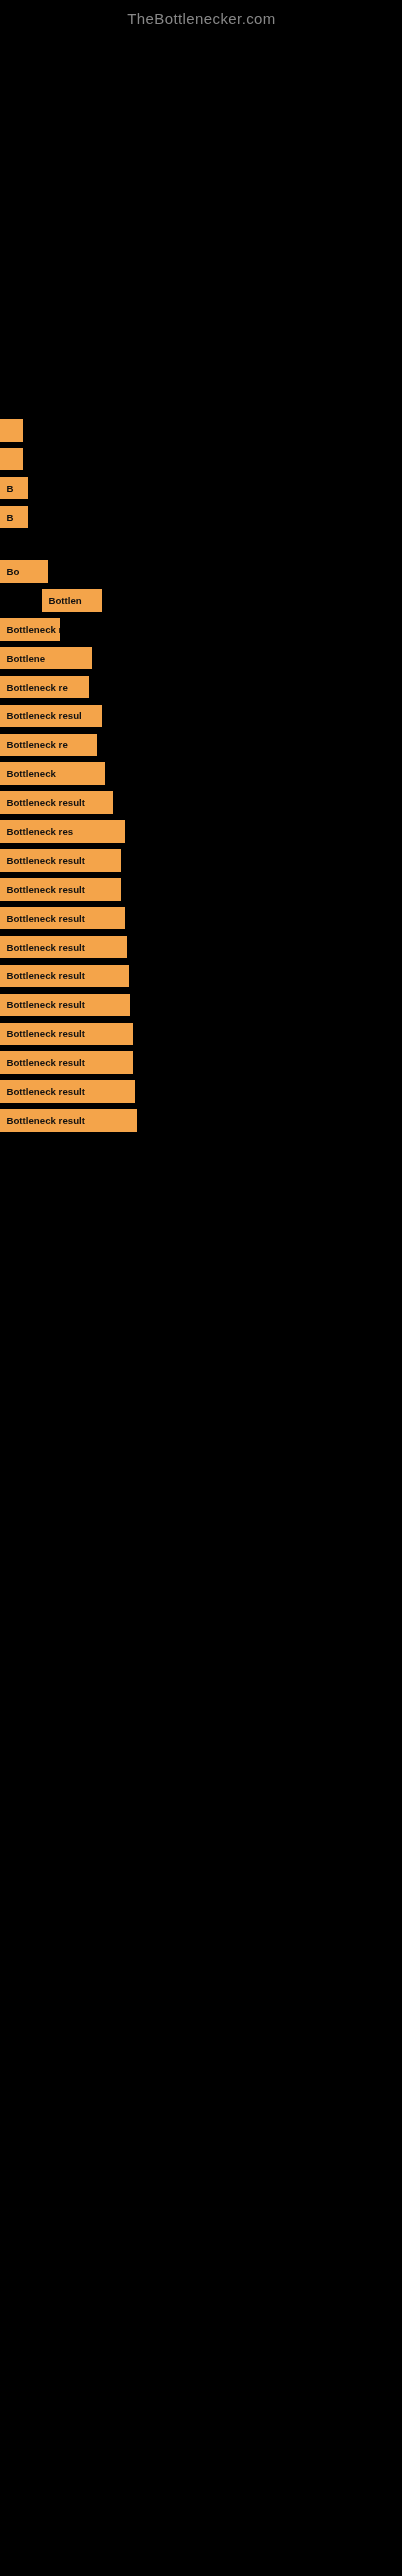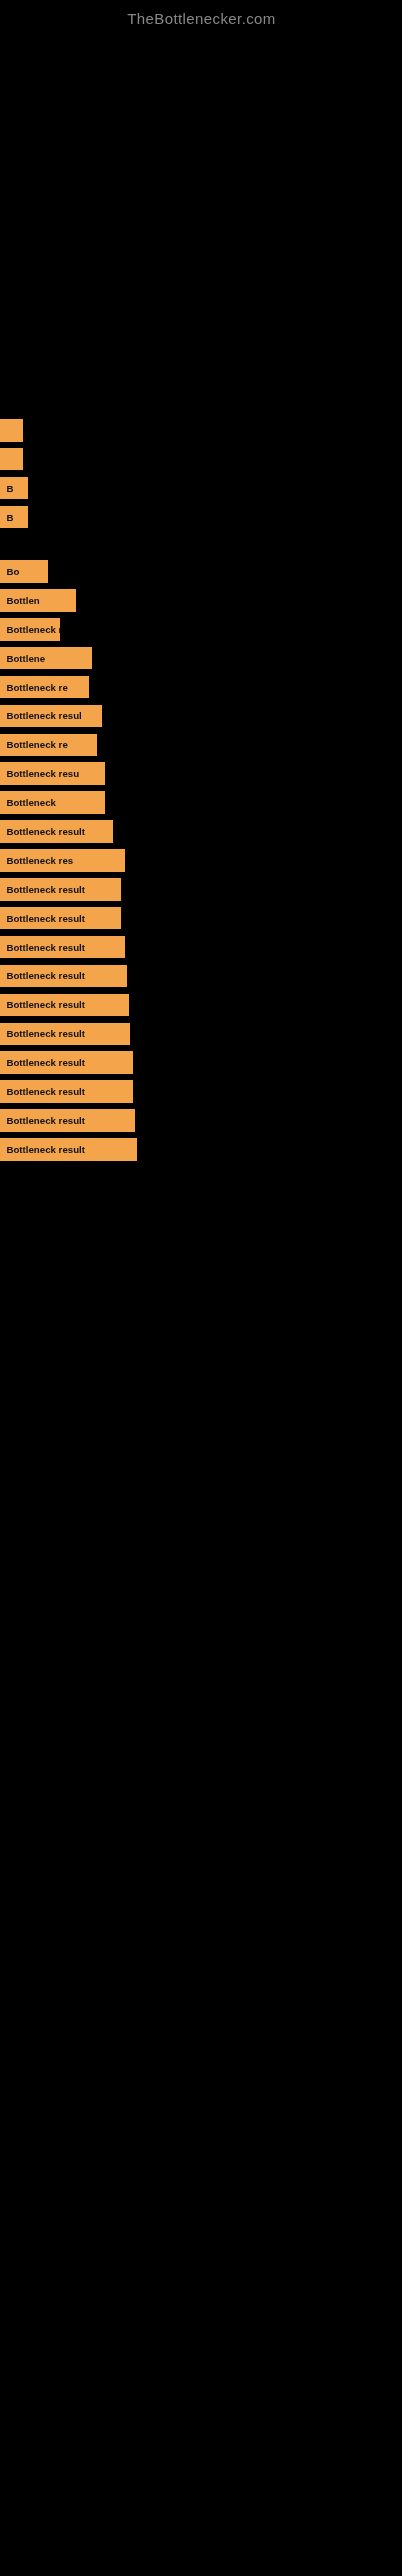--- a/index.html
+++ b/index.html
@@ -53,21 +53,21 @@
       overflow: hidden;
       white-space: nowrap;
     }
 
     
     .bar-1  { width: 22.5px; }
     .bar-2  { width: 22.5px; }
     .bar-3  { width: 28px; }
     .bar-4  { width: 28px; }
     .bar-5  { width: 48px; margin-top: 32px; }
-    .bar-6  { width: 76px; }
+    .bar-6  { width: 60px; margin-left: 42px; }
     .bar-7  { width: 60px; }
     .bar-8  { width: 92px; }
     .bar-9  { width: 89px; }
     .bar-10 { width: 102px; }
     .bar-11 { width: 97px; }
     .bar-12 { width: 105px; }
     .bar-13 { width: 105px; }
     .bar-14 { width: 113px; }
     .bar-15 { width: 125px; }
     .bar-16 { width: 121px; }
@@ -119,23 +119,20 @@
     <div class="bar-item">
       <div class="bar bar-9">Bottleneck re</div>
     </div>
     <div class="bar-item">
       <div class="bar bar-10">Bottleneck resul</div>
     </div>
     <div class="bar-item">
       <div class="bar bar-11">Bottleneck re</div>
     </div>
     <div class="bar-item">
-      <div class="bar bar-12">Bottleneck resu</div>
-    </div>
-    <div class="bar-item">
       <div class="bar bar-13">Bottleneck</div>
     </div>
     <div class="bar-item">
       <div class="bar bar-14">Bottleneck result</div>
     </div>
     <div class="bar-item">
       <div class="bar bar-15">Bottleneck res</div>
     </div>
     <div class="bar-item">
       <div class="bar bar-16">Bottleneck result</div>

